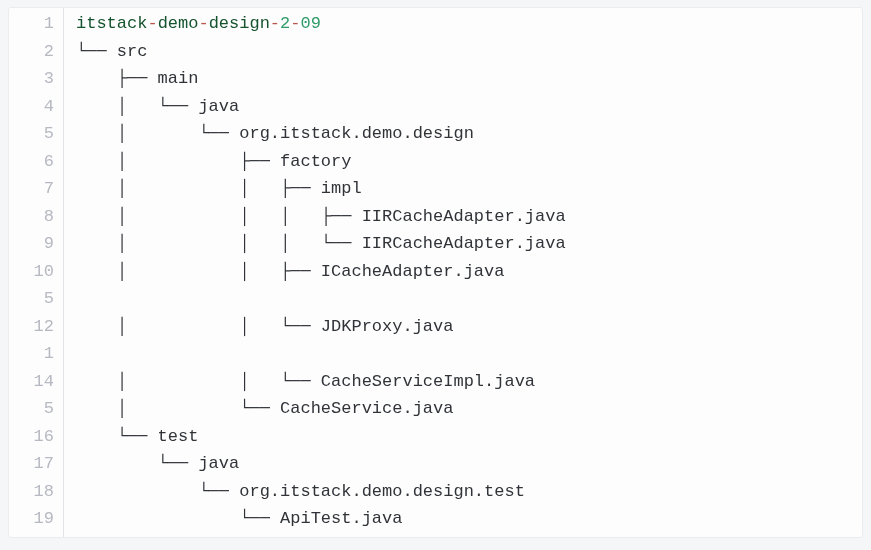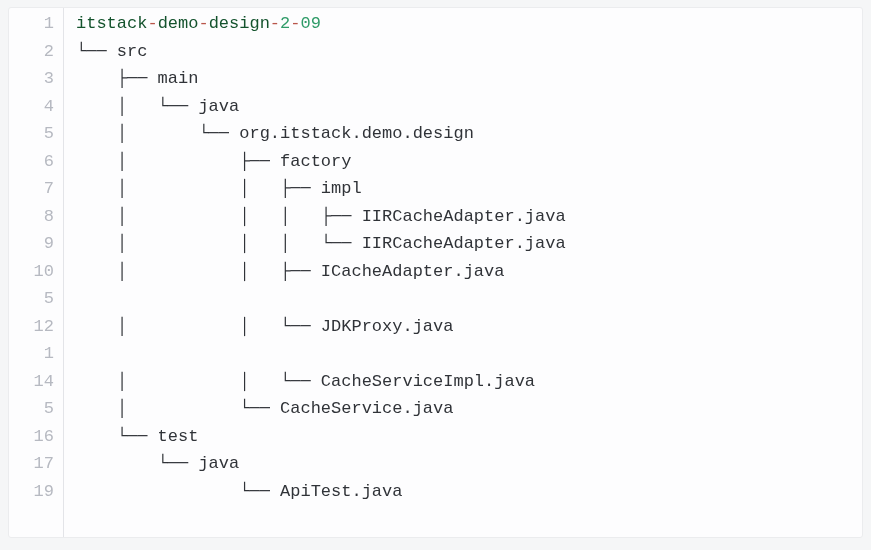--- a/index.html
+++ b/index.html
@@ -129,18 +129,22 @@
         </div>
         <div class="row">
           <span class="ln">16</span>
           <span class="code">    └── test</span>
         </div>
         <div class="row">
           <span class="ln">17</span>
           <span class="code">        └── java</span>
         </div>
         <div class="row">
+          <span class="ln">18</span>
+          <span class="code">            └── org.itstack.demo.design.test</span>
+        </div>
+        <div class="row">
           <span class="ln">19</span>
           <span class="code">                └── ApiTest.java</span>
         </div>
       </div>
   </div>
 </div>
 
 </body></html>

